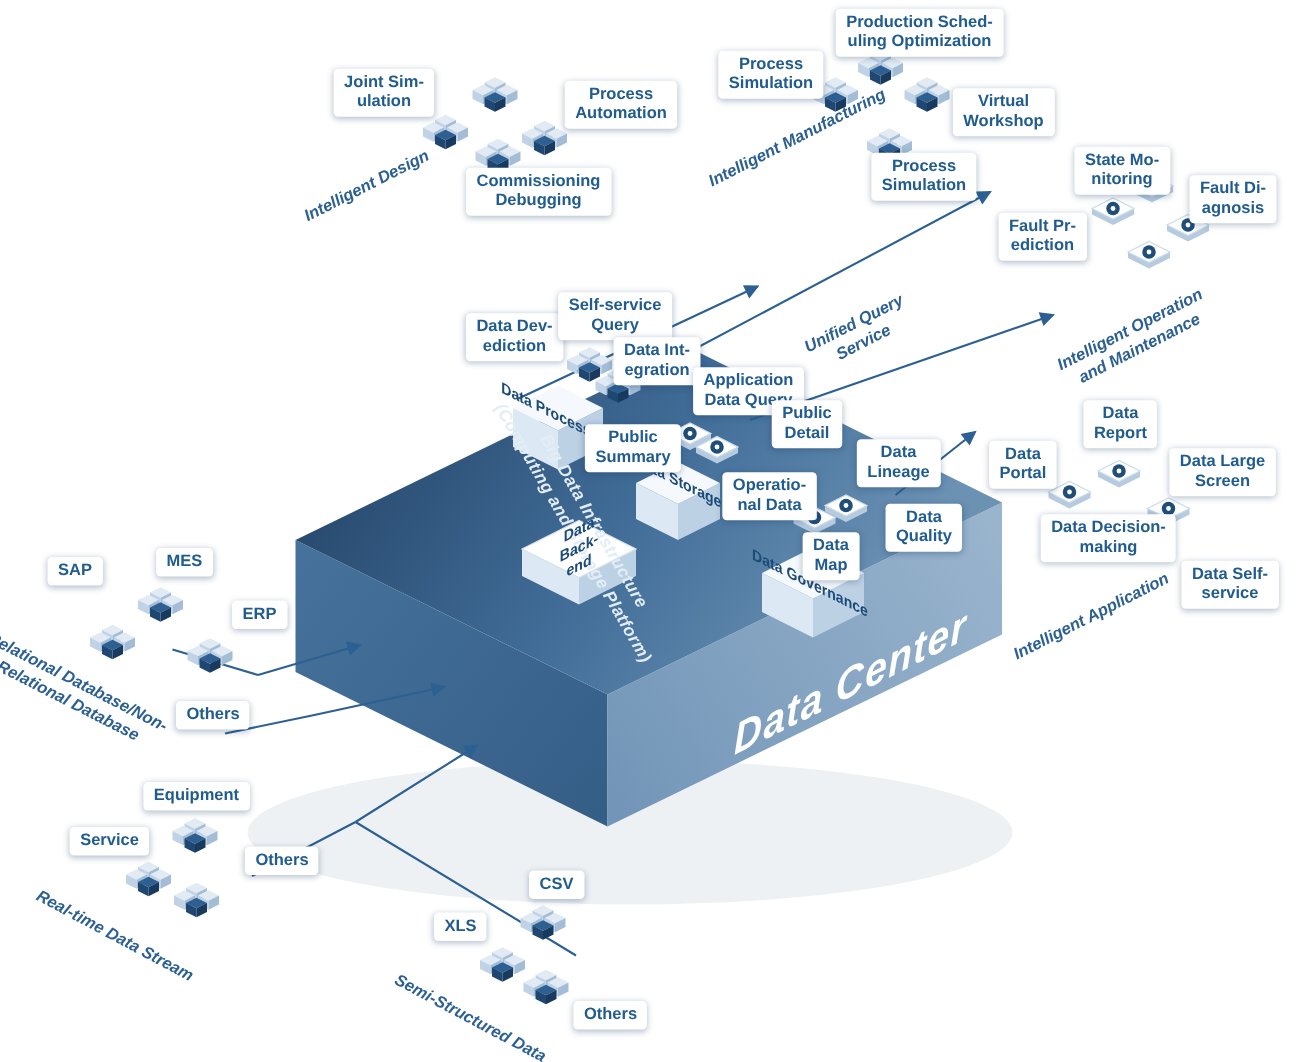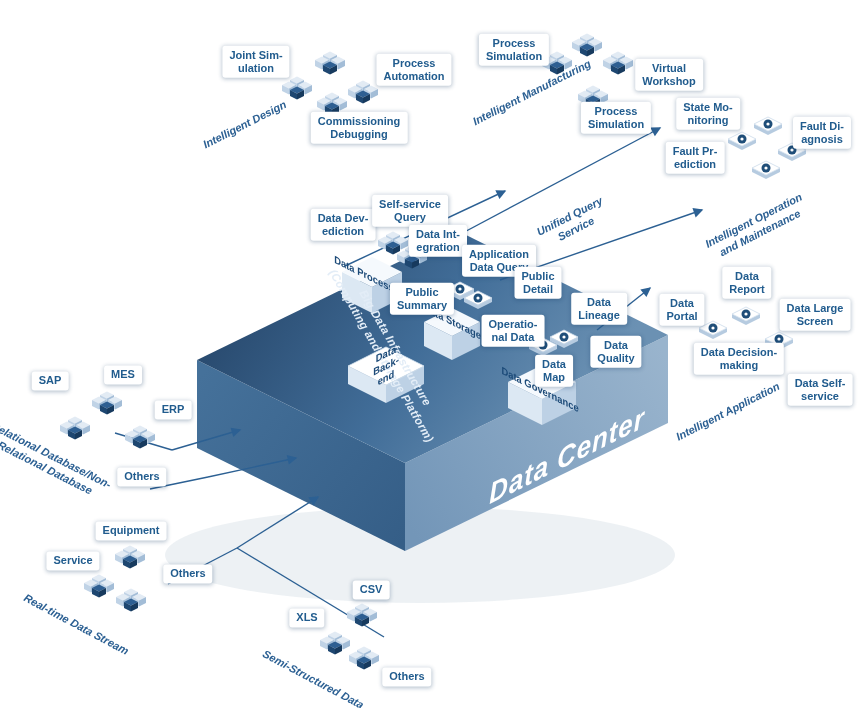--- a/index.html
+++ b/index.html
@@ -193,30 +193,32 @@
   <div class="chip" style="left:256px;top:62px">Joint Sim-
 ulation</div>
   <div class="chip" style="left:414px;top:70px">Process
 Automation</div>
   <div class="chip" style="left:359px;top:128px">Commissioning
 Debugging</div>
   <div class="caption" style="left:245px;top:125px;--r:-27deg">Intelligent Design</div>
 
   <div class="chip" style="left:514px;top:50px">Process
 Simulation</div>
+  <div class="chip" style="left:613px;top:22px">Production Sched-
+uling Optimization</div>
   <div class="chip" style="left:669px;top:75px">Virtual
 Workshop</div>
   <div class="chip" style="left:616px;top:118px">Process
 Simulation</div>
   <div class="caption" style="left:532px;top:93px;--r:-27deg">Intelligent Manufacturing</div>
 
   <div class="caption" style="left:573px;top:223px;--r:-27deg">Unified Query
 Service</div>
 
-  <div class="chip" style="left:708px;top:114px">State Mo-
+  <div class="chip" style="left:748px;top:114px">State Mo-
 nitoring</div>
   <div class="chip" style="left:822px;top:133px">Fault Di-
 agnosis</div>
   <div class="chip" style="left:695px;top:158px">Fault Pr-
 ediction</div>
   <div class="caption" style="left:757px;top:227px;--r:-27deg">Intelligent Operation
 and Maintenance</div>
 
   <div class="chip" style="left:747px;top:283px">Data
 Report</div>

